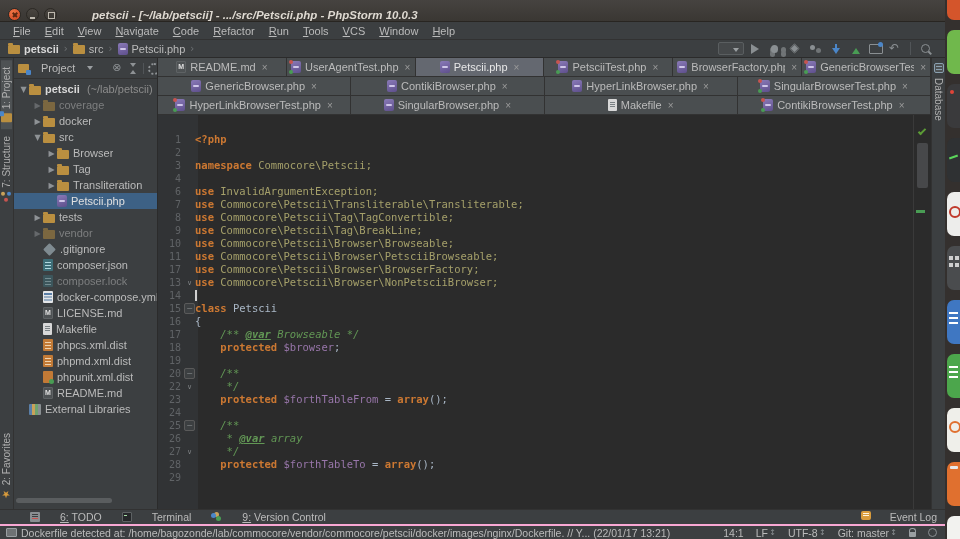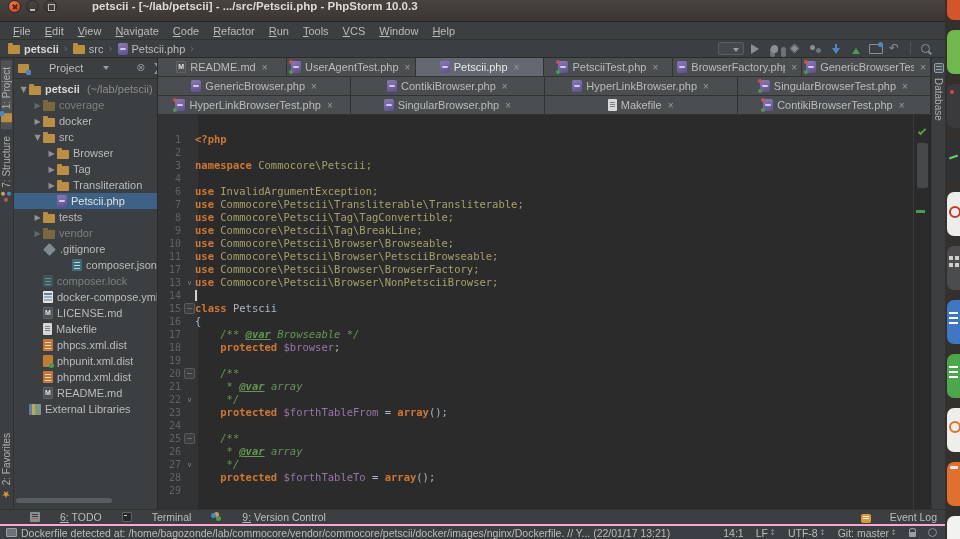--- a/index.html
+++ b/index.html
@@ -3,21 +3,21 @@
 <meta charset="utf-8">
 <style>
   html,body{margin:0;padding:0;background:#1e1e1e;}
   *{box-sizing:border-box;}
   #screen{position:relative;width:960px;height:539px;overflow:hidden;
     font-family:"Liberation Sans",sans-serif;background:#2B2B2B;color:#BBBBBB;}
 
   
   #titlebar{position:absolute;left:0;top:0;width:945px;height:22px;
     background:linear-gradient(#464340,#3A3733);border-bottom:1px solid #282521;
-    display:flex;align-items:flex-start;}
+    display:flex;align-items:flex-end;font-style:italic;}
   .winbtns{display:flex;gap:5px;margin-left:8px;}
   .wbtn{width:13px;height:13px;border-radius:50%;position:relative;border:1px solid #2B2824;}
   .wbtn-close{background:radial-gradient(circle at 35% 30%,#F07746,#D8502A 70%);}
   .wbtn-close::before,.wbtn-close::after{content:"";position:absolute;left:2.5px;top:5px;width:6px;height:1.5px;background:#5E2710;}
   .wbtn-close::before{transform:rotate(45deg);} .wbtn-close::after{transform:rotate(-45deg);}
   .wbtn-gray{background:linear-gradient(#4A4641,#393631);}
   .wbtn-min::after{content:"";position:absolute;left:3px;top:8px;width:5px;height:1.5px;background:#BDB8AE;}
   .wbtn-max::after{content:"";position:absolute;left:3px;top:3px;width:5px;height:5px;border:1.5px solid #BDB8AE;}
   #wtitle{margin-left:35px;font-size:11.5px;font-weight:bold;color:#DFDAD2;white-space:nowrap;}
 
@@ -61,21 +61,21 @@
   #lstripe{width:14px;background:#3C3F41;border-right:1px solid #323232;display:flex;flex-direction:column;align-items:center;padding:2px 0;}
   #lstripe-top,#lstripe-bottom{display:flex;flex-direction:column;align-items:center;}
   #lstripe-bottom{margin-top:auto;}
   .vbtn{writing-mode:vertical-rl;transform:rotate(180deg);display:flex;align-items:center;gap:4px;
     font-size:10px;color:#B0B0B0;padding:7px 0;cursor:default;}
   .vbtn.active{background:#4E5254;}
   .vtext{writing-mode:vertical-rl;font-size:10px;color:#B0B0B0;}
 
   
   #project{width:144px;background:#3C3F41;border-right:1px solid #2B2B2B;position:relative;overflow:hidden;}
-  #pheader{height:21px;display:flex;align-items:center;padding:0 4px;border-bottom:1px solid #323232;font-size:11px;color:#BBBBBB;gap:20px;}
+  #pheader{height:21px;display:flex;align-items:center;padding:0 4px;border-bottom:1px solid #323232;font-size:11px;color:#BBBBBB;gap:12px;}
   #ptitle{font-size:11px;}
   .pcaret{width:0;height:0;border:3px solid transparent;border-top:4px solid #9A9EA1;margin-top:3px;}
   #phicons{display:flex;align-items:center;gap:3px;margin-left:6px;}
   .ph-ico{width:13px;height:13px;position:relative;display:inline-block;}
   .ph-locate::after{content:"⊗";position:absolute;left:1px;top:-1px;color:#8E9295;font-size:11px;font-family:"DejaVu Sans",sans-serif;}
   .ph-collapse::before{content:"";position:absolute;left:3px;top:1px;border:3px solid transparent;border-top:4px solid #8E9295;}
   .ph-collapse::after{content:"";position:absolute;left:3px;bottom:1px;border:3px solid transparent;border-bottom:4px solid #8E9295;}
   .ph-sep{width:1px;height:11px;background:#515558;}
   .ph-settings::after{content:"";position:absolute;left:1px;top:1px;width:8px;height:8px;border:2px dotted #8E9295;border-radius:50%;}
   .ph-hide::after{content:"⊣";position:absolute;left:1px;top:-1px;color:#8E9295;font-size:11px;font-family:"DejaVu Sans",sans-serif;}
@@ -166,21 +166,21 @@
   
   #dbstripe{width:14px;background:#3C3F41;border-left:1px solid #323232;display:flex;flex-direction:column;align-items:center;padding-top:5px;gap:5px;}
 
   
   #bottombar{position:absolute;left:0;top:509px;width:945px;height:15px;background:#3C3F41;
     border-top:1px solid #323232;display:flex;align-items:center;padding:0 8px 0 30px;font-size:10.5px;}
   #bb-left{display:flex;align-items:center;gap:20px;flex:1;}
   .bb-item{display:inline-flex;align-items:center;gap:20px;color:#BBBBBB;cursor:default;}
   .bb-label{display:inline-block;}
   .bb-label.mn::first-letter{text-decoration:underline;}
-  #bb-right{display:flex;align-items:flex-end;gap:19px;color:#BBBBBB;padding-left:24px;}
+  #bb-right{display:flex;align-items:flex-start;gap:19px;color:#BBBBBB;padding-left:24px;}
 
   
   #statusbar{position:absolute;left:0;top:524px;width:945px;height:15px;background:#3C3F41;
     border-top:2px solid #f9a8d4;display:flex;align-items:center;font-size:10.5px;color:#BBBBBB;}
   #stmsg{flex:1;white-space:nowrap;overflow:hidden;}
   #st-right{display:flex;align-items:center;gap:12px;padding:0 8px;}
   .sel{position:relative;padding-right:8px;}
   .sel::after{content:"↕";position:absolute;right:0;top:1px;font-size:8px;color:#8A8F92;font-family:"DejaVu Sans",sans-serif;}
 
   
@@ -338,21 +338,21 @@
           <div class="tree-row dim" style="padding-left: 18px;">
             <span class="tree-arrow a-right"></span>
             <span class="ico ico-folder"></span>
             <span class="tree-label">vendor</span>
           </div>
           <div class="tree-row" style="padding-left: 18px;">
             <span class="tree-arrow"></span>
             <span class="ico ico-git"></span>
             <span class="tree-label">.gitignore</span>
           </div>
-          <div class="tree-row" style="padding-left: 18px; justify-content: flex-end;">
+          <div class="tree-row" style="padding-left: 18px;">
             <span class="tree-arrow"></span>
             <span class="ico ico-json"></span>
             <span class="tree-label">composer.json</span>
           </div>
           <div class="tree-row dim" style="padding-left: 18px;">
             <span class="tree-arrow"></span>
             <span class="ico ico-json"></span>
             <span class="tree-label">composer.lock</span>
           </div>
           <div class="tree-row" style="padding-left: 18px;">
@@ -370,27 +370,27 @@
             <span class="ico ico-file"></span>
             <span class="tree-label">Makefile</span>
           </div>
           <div class="tree-row" style="padding-left: 18px;">
             <span class="tree-arrow"></span>
             <span class="ico ico-xml"></span>
             <span class="tree-label">phpcs.xml.dist</span>
           </div>
           <div class="tree-row" style="padding-left: 18px;">
             <span class="tree-arrow"></span>
+            <span class="ico ico-xml"></span>
+            <span class="tree-label">phpmd.xml.dist</span>
+          </div>
+          <div class="tree-row" style="padding-left: 18px;">
+            <span class="tree-arrow"></span>
             <span class="ico ico-phpunit"></span>
             <span class="tree-label">phpunit.xml.dist</span>
-          </div>
-          <div class="tree-row" style="padding-left: 18px;">
-            <span class="tree-arrow"></span>
-            <span class="ico ico-xml"></span>
-            <span class="tree-label">phpmd.xml.dist</span>
           </div>
           <div class="tree-row" style="padding-left: 18px;">
             <span class="tree-arrow"></span>
             <span class="ico ico-md"></span>
             <span class="tree-label">README.md</span>
           </div>
           <div class="tree-row" style="padding-left: 4px;">
             <span class="tree-arrow"></span>
             <span class="ico ico-lib"></span>
             <span class="tree-label">External Libraries</span>
@@ -492,21 +492,20 @@
             <div class="code-line"><span class="ln">11</span><span class="fold"></span><span class="seg-k">use</span><span class="seg-t"> Commocore\Petscii\Browser\PetsciiBrowseable;</span></div>
             <div class="code-line"><span class="ln">17</span><span class="fold"></span><span class="seg-k">use</span><span class="seg-t"> Commocore\Petscii\Browser\BrowserFactory;</span></div>
             <div class="code-line"><span class="ln">13</span><span class="fold fold-end"></span><span class="seg-k">use</span><span class="seg-t"> Commocore\Petscii\Browser\NonPetsciiBrowser;</span></div>
             <div class="code-line"><span class="ln">14</span><span class="fold"></span><span class="caret"></span></div>
             <div class="code-line"><span class="ln">15</span><span class="fold fold-open"></span><span class="seg-k">class</span><span class="seg-w"> Petscii</span></div>
             <div class="code-line"><span class="ln">16</span><span class="fold"></span><span class="seg-w">{</span></div>
             <div class="code-line"><span class="ln">17</span><span class="fold"></span><span class="seg-c">    /** </span><span class="seg-cd">@var</span><span class="seg-c"> Browseable */</span></div>
             <div class="code-line"><span class="ln">18</span><span class="fold"></span><span class="seg-k">    protected</span><span class="seg-v"> $browser</span><span class="seg-w">;</span></div>
             <div class="code-line"><span class="ln">19</span><span class="fold"></span></div>
             <div class="code-line"><span class="ln">20</span><span class="fold fold-open"></span><span class="seg-c">    /**</span></div>
-            <div class="code-line"><span class="ln">21</span><span class="fold"></span><span class="seg-c">     * </span><span class="seg-cd">@var</span><span class="seg-c"> array</span></div>
             <div class="code-line"><span class="ln">22</span><span class="fold fold-end"></span><span class="seg-c">     */</span></div>
             <div class="code-line"><span class="ln">23</span><span class="fold"></span><span class="seg-k">    protected</span><span class="seg-v"> $forthTableFrom</span><span class="seg-w"> = </span><span class="seg-k">array</span><span class="seg-w">();</span></div>
             <div class="code-line"><span class="ln">24</span><span class="fold"></span></div>
             <div class="code-line"><span class="ln">25</span><span class="fold fold-open"></span><span class="seg-c">    /**</span></div>
             <div class="code-line"><span class="ln">26</span><span class="fold"></span><span class="seg-c">     * </span><span class="seg-cd">@var</span><span class="seg-c"> array</span></div>
             <div class="code-line"><span class="ln">27</span><span class="fold fold-end"></span><span class="seg-c">     */</span></div>
             <div class="code-line"><span class="ln">28</span><span class="fold"></span><span class="seg-k">    protected</span><span class="seg-v"> $forthTableTo</span><span class="seg-w"> = </span><span class="seg-k">array</span><span class="seg-w">();</span></div>
             <div class="code-line"><span class="ln">29</span><span class="fold"></span></div>
           </div>
         <div id="errstripe">

